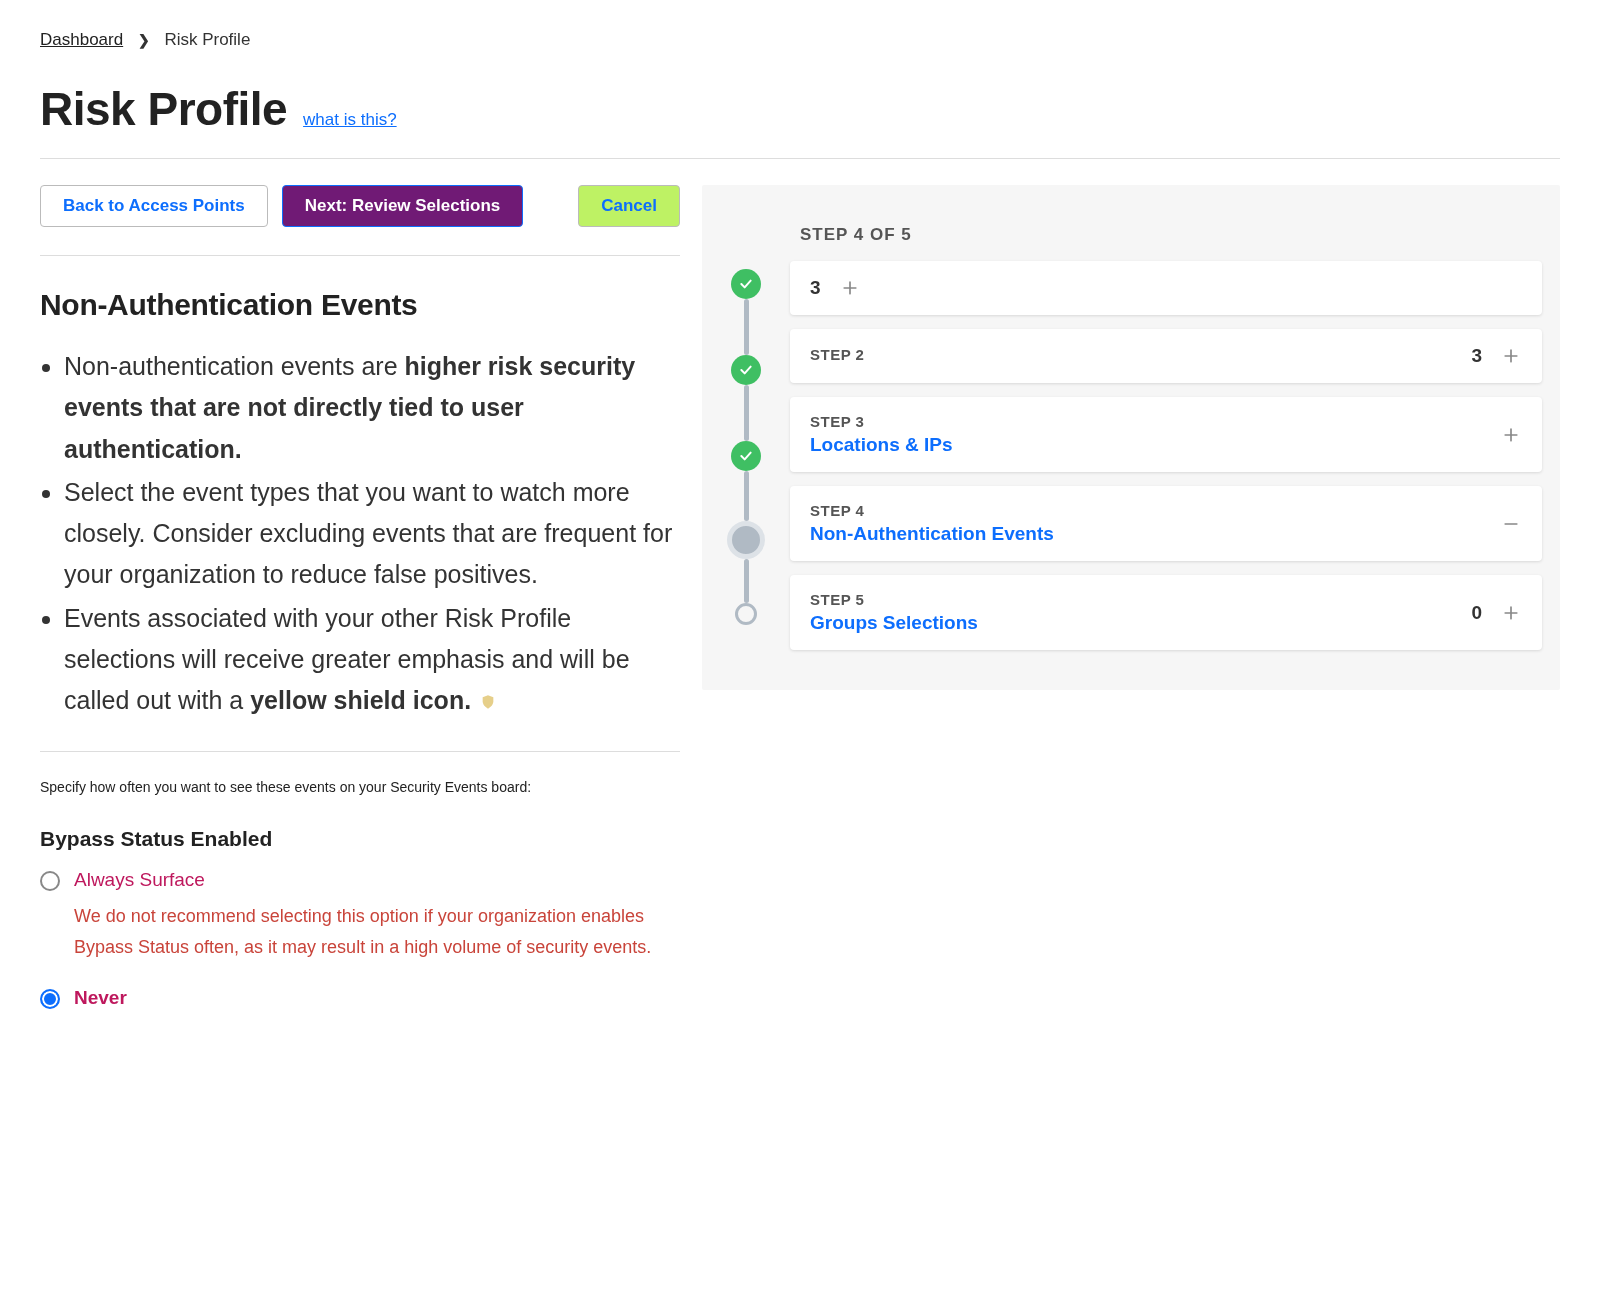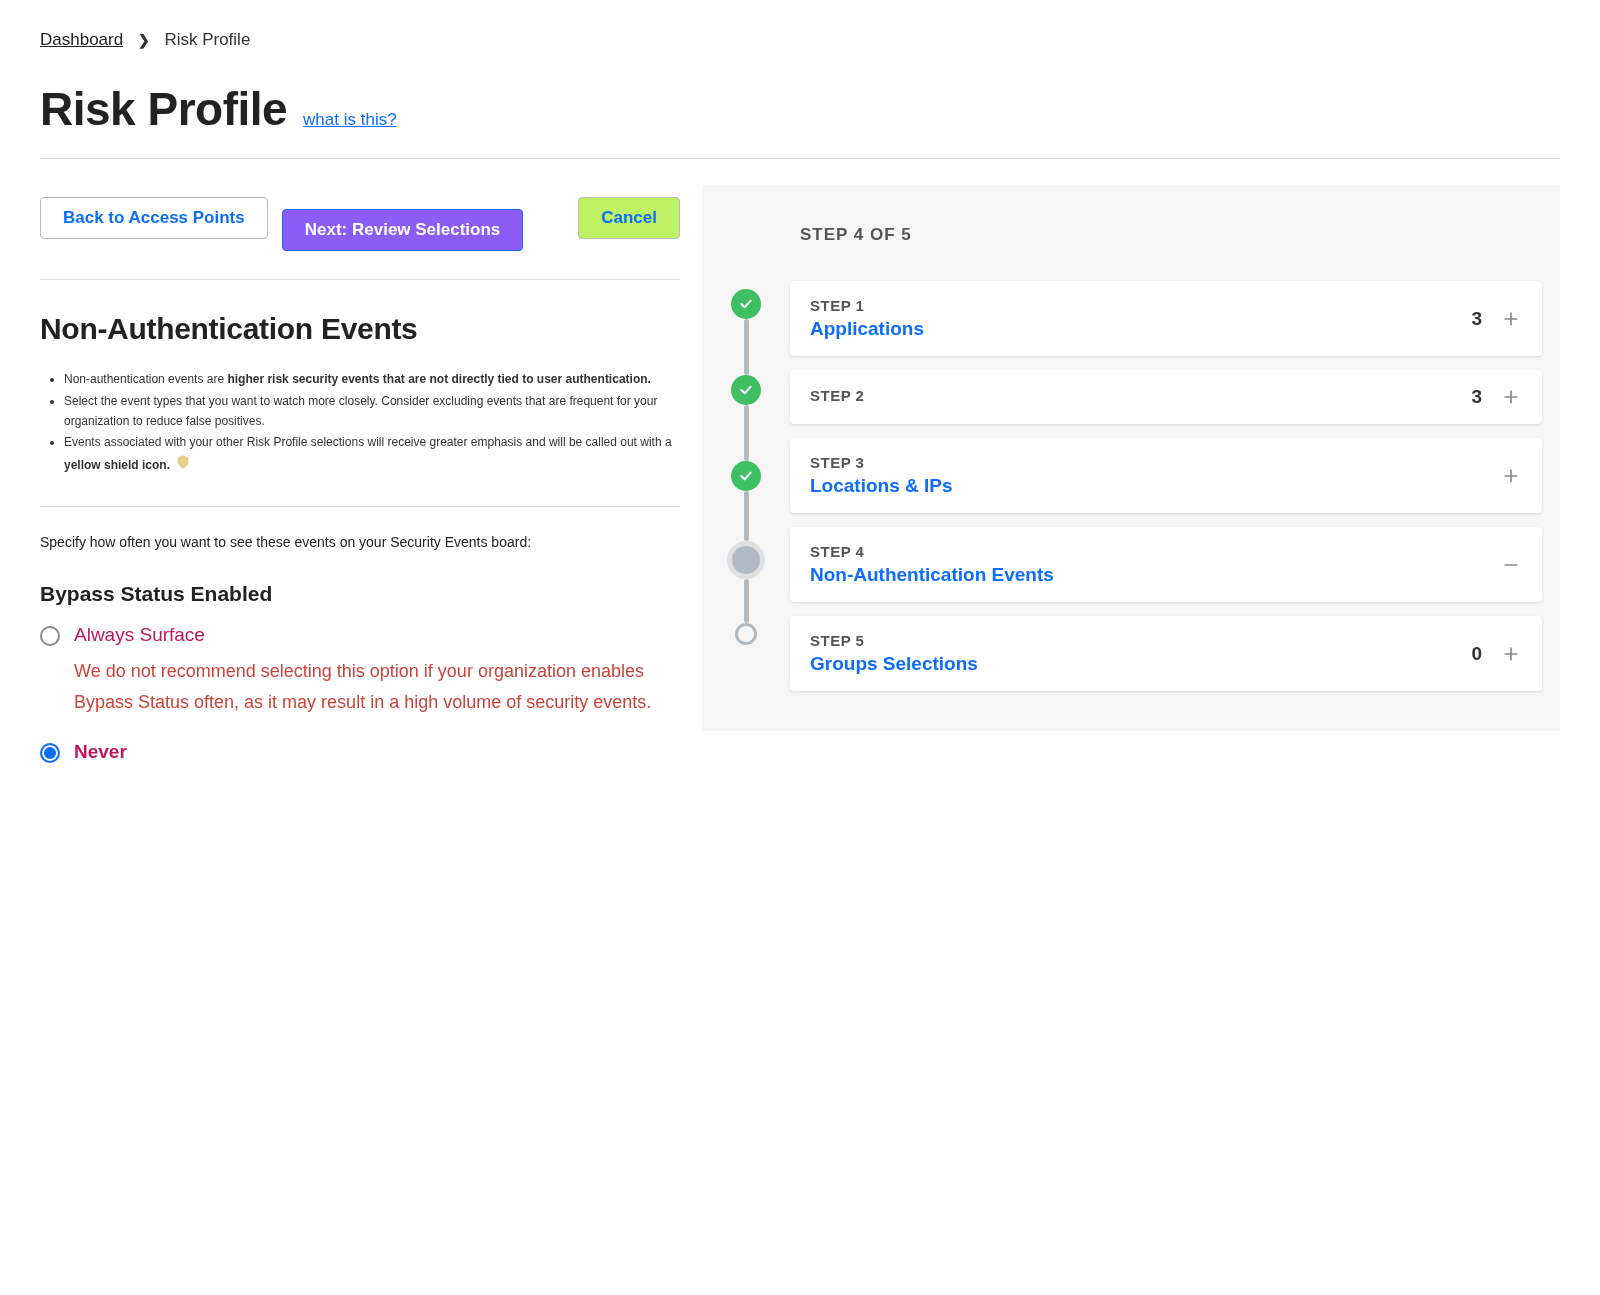--- a/index.html
+++ b/index.html
@@ -72,24 +72,23 @@
       border-radius: 4px;
       cursor: pointer;
       border: 1px solid transparent;
     }
     .btn-outline {
       background: #fff;
       border: 1px solid #bbb;
       color: #0d6efd;
     }
     .btn-primary {
-      background: #8b5cf6;
+      background: #701a75;
       color: #fff;
       border: 1px solid #0d6efd;
-      margin-top: 24px;
     }
     .btn-cancel {
       background: #bef264;
       border: 1px solid #bbb;
       color: #0d6efd;
       margin-left: auto;
     }
     hr.thin {
       border: none;
       border-top: 1px solid #ddd;
@@ -100,21 +99,21 @@
       font-weight: 700;
       margin-bottom: 24px;
       letter-spacing: -0.3px;
     }
     ul.bullets {
       list-style: disc;
       padding-left: 24px;
       margin-bottom: 30px;
     }
     ul.bullets li {
-      font-size: 12px;
+      font-size: 25px;
       line-height: 1.65;
       color: #333;
       margin-bottom: 2px;
     }
     ul.bullets li strong { font-weight: 700; }
     .shield-icon-inline {
       display: inline-block;
       width: 16px;
       height: 18px;
       vertical-align: -2px;
@@ -170,21 +169,21 @@
       border-radius: 2px;
       padding: 40px 18px 40px 24px;
       position: relative;
     }
     .step-indicator-label {
       font-size: 17px;
       font-weight: 700;
       color: #555;
       letter-spacing: 1px;
       margin-left: 74px;
-      margin-bottom: 36px;
+      margin-bottom: 16px;
     }
     .steps-wrap {
       display: flex;
       align-items: flex-start;
       gap: 24px;
     }
     .step-markers {
       display: flex;
       flex-direction: column;
       align-items: center;
@@ -348,24 +347,20 @@
             </svg>
           </div>
         <div class="connector" style="height:50px"></div>
         <div class="marker current"></div>
         <div class="connector" style="height:44px"></div>
         <div class="marker future"></div>
       </div>
 
       <div class="step-cards">
         <div class="step-card">
-          <div class="step-card-text">
-            <div class="step-card-label">STEP 1</div>
-            <div class="step-card-title">Applications</div>
-          </div>
           <div class="step-card-count">3</div>
           <div class="step-card-toggle">
               <svg width="20" height="20" viewBox="0 0 24 24">
                 <path stroke="#888" stroke-width="2" stroke-linecap="round" d="M12 5 V19 M5 12 H19"></path>
               </svg>
             </div>
         </div>
 
         <div class="step-card">
           <div class="step-card-text">

